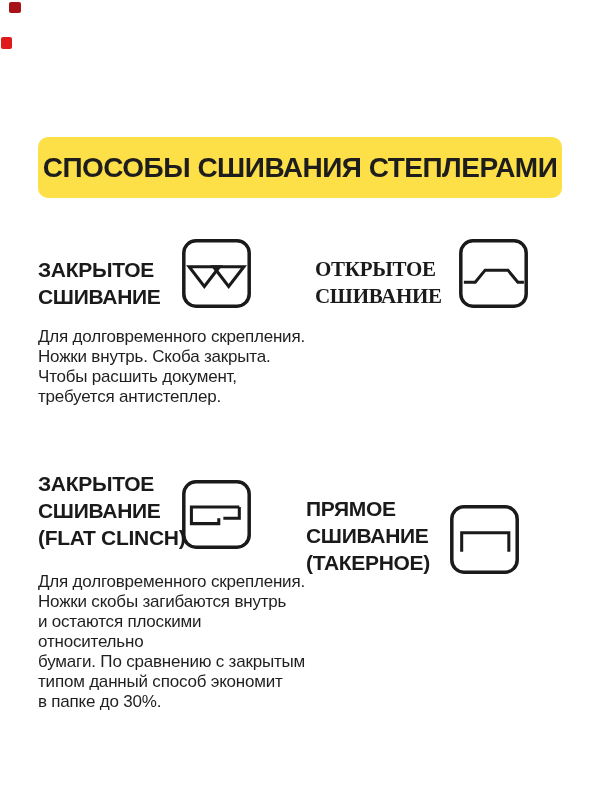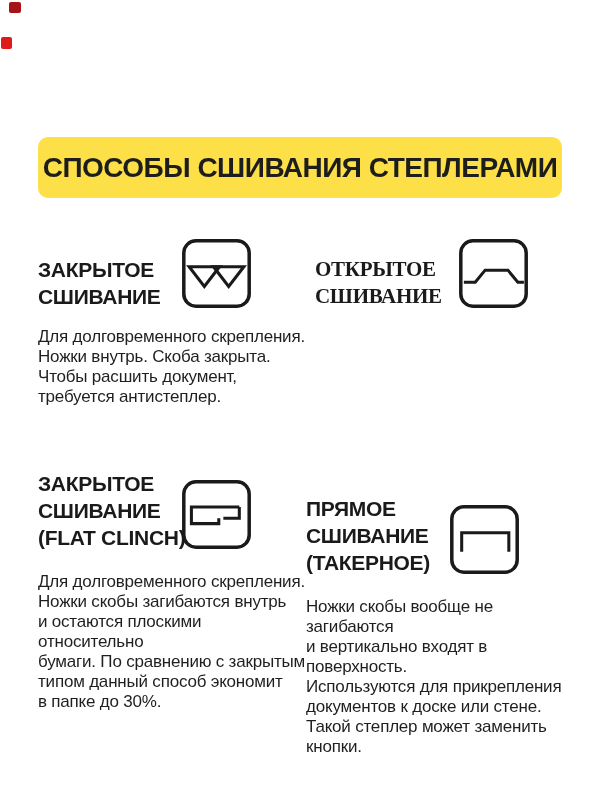--- a/index.html
+++ b/index.html
@@ -127,21 +127,15 @@
       <h2 class="title">ПРЯМОЕ
 СШИВАНИЕ
 (ТАКЕРНОЕ)</h2>
       <div class="icon">
         <svg viewBox="0 0 48 48" aria-hidden="true">
           <rect class="frame" x="2.5" y="2.5" width="43" height="43" rx="8"></rect>
           <path class="ln" d="M9,32 V19.5 H40 V32"></path>
         </svg>
       </div>
     </div>
-    <p class="desc">Ножки скобы вообще не загибаются
-и вертикально входят в поверхность.
-Используются для прикрепления
-документов к доске или стене.
-Такой степлер может заменить
-кнопки.</p>
   </section>
 
 </div>
 
 </body></html>

